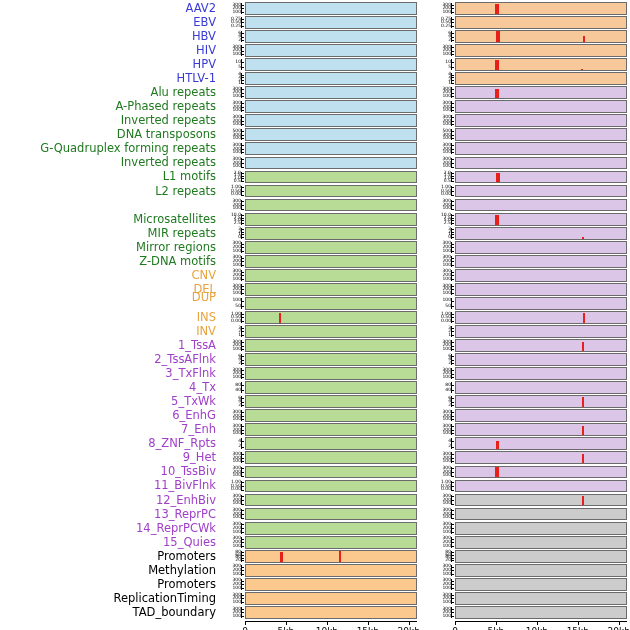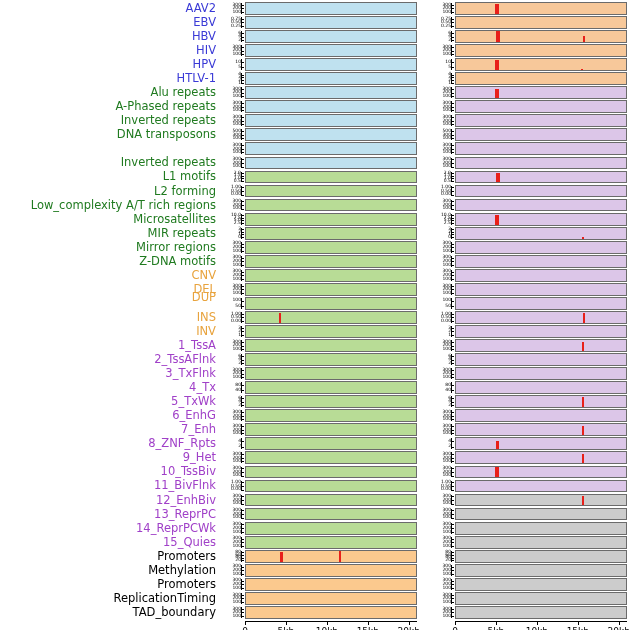--- a/index.html
+++ b/index.html
@@ -76,24 +76,24 @@
       <div class="track-label" style="top: 1.92273px; color: rgb(58, 58, 214);">AAV2</div>
       <div class="track-label" style="top: 15.9682px; color: rgb(58, 58, 214);">EBV</div>
       <div class="track-label" style="top: 30.0136px; color: rgb(58, 58, 214);">HBV</div>
       <div class="track-label" style="top: 44.0591px; color: rgb(58, 58, 214);">HIV</div>
       <div class="track-label" style="top: 58.1045px; color: rgb(58, 58, 214);">HPV</div>
       <div class="track-label" style="top: 72.15px; color: rgb(58, 58, 214);">HTLV-1</div>
       <div class="track-label" style="top: 86.1955px; color: rgb(31, 122, 31);">Alu repeats</div>
       <div class="track-label" style="top: 100.241px; color: rgb(31, 122, 31);">A-Phased repeats</div>
       <div class="track-label" style="top: 114.286px; color: rgb(31, 122, 31);">Inverted repeats</div>
       <div class="track-label" style="top: 128.332px; color: rgb(31, 122, 31);">DNA transposons</div>
+      <div class="track-label" style="top: 142.377px; color: rgb(31, 122, 31);">G-Quadruplex forming repeats</div>
       <div class="track-label" style="top: 156.423px; color: rgb(31, 122, 31);">Inverted repeats</div>
       <div class="track-label" style="top: 170.468px; color: rgb(31, 122, 31);">L1 motifs</div>
-      <div class="track-label" style="top: 184.514px; color: rgb(31, 122, 31);">L2 forming</div>
-      <div class="track-label" style="top: 198.559px; color: rgb(31, 122, 31);">Low_complexity A/T rich regions</div>
+      <div class="track-label" style="top: 184.514px; color: rgb(31, 122, 31);">L2 repeats</div>
       <div class="track-label" style="top: 212.605px; color: rgb(31, 122, 31);">Microsatellites</div>
       <div class="track-label" style="top: 226.65px; color: rgb(31, 122, 31);">MIR repeats</div>
       <div class="track-label" style="top: 240.695px; color: rgb(31, 122, 31);">Mirror regions</div>
       <div class="track-label" style="top: 254.741px; color: rgb(31, 122, 31);">Z-DNA motifs</div>
       <div class="track-label" style="top: 268.786px; color: rgb(232, 163, 61);">CNV</div>
       <div class="track-label" style="top: 282.832px; color: rgb(232, 163, 61);">DEL</div>
       <div class="track-label" style="top: 291px; color: rgb(232, 163, 61); padding-left: 24px;">DUP</div>
       <div class="track-label" style="top: 310.923px; color: rgb(232, 163, 61);">INS</div>
       <div class="track-label" style="top: 324.968px; color: rgb(232, 163, 61);">INV</div>
       <div class="track-label" style="top: 339.014px; color: rgb(160, 64, 200);">1_TssA</div>

